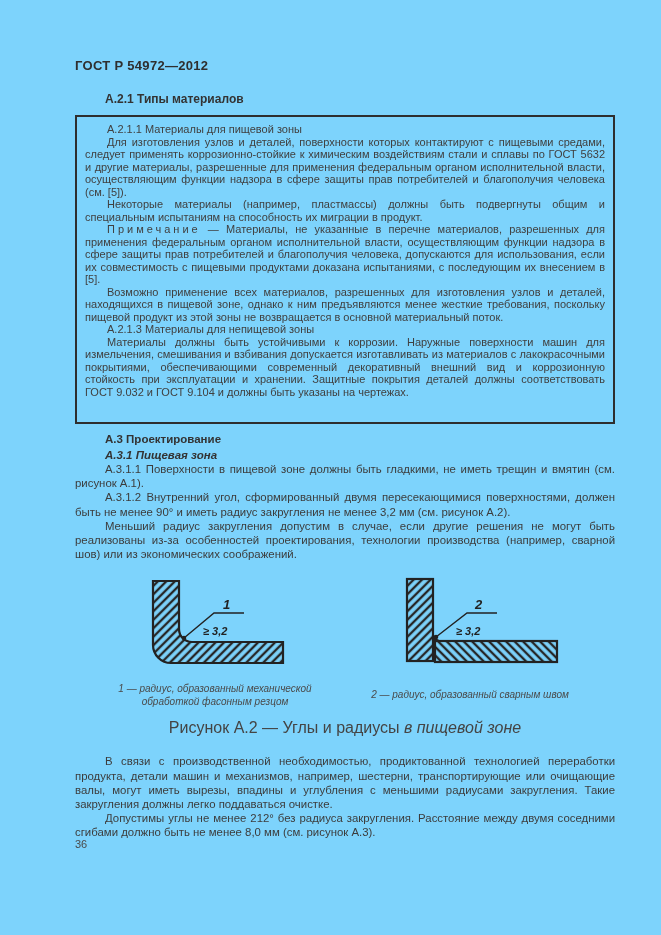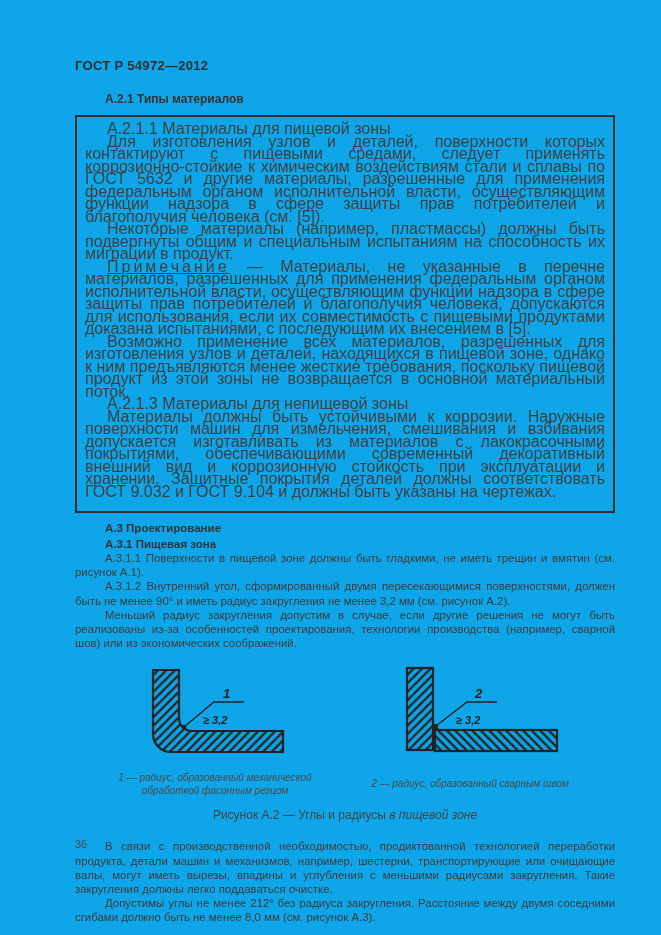--- a/index.html
+++ b/index.html
@@ -1,50 +1,50 @@
 <!DOCTYPE html>
 <html><head>
 <meta charset="utf-8">
 <style>
   * { margin:0; padding:0; box-sizing:border-box; }
   html,body { background:#e9e9e9; }
   .page {
-    width:661px; height:935px; background:#0ea5e9; position:relative;
+    width:661px; height:935px; background:#7dd3fc; position:relative;
     margin:0 auto; outline:1px solid #c9c9c9; overflow:hidden;
     font-family:"Liberation Sans", sans-serif; color:#3c3c3c;
   }
   .content { padding:58px 46px 0 75px; }
 
   .doc-header { font-size:13px; font-weight:bold; color:#2f2f2f; letter-spacing:0.3px; }
 
   .h-a21 { font-size:12px; font-weight:bold; color:#333; margin:19px 0 9px 30px; }
 
   .req-box {
-    border:2px solid #2e2e2e; padding:6px 8px 13px 8px;
-    font-size:16px; line-height:12.5px; text-align:justify; color:#404040;
+    border:2px solid #2e2e2e; padding:6px 8px 24px 8px;
+    font-size:11px; line-height:12.5px; text-align:justify; color:#404040;
   }
   .req-box p { text-indent:22px; margin:0; }
   .note-para { margin:6px 0; }
-  .note-label { letter-spacing:3px;text-decoration:underline; }
+  .note-label { letter-spacing:3px; }
 
   .body-p { font-size:11.4px; line-height:14.2px; text-align:justify; text-indent:30px; color:#3c3c3c; }
   .h-a3   { font-size:11.5px; font-weight:bold; color:#333; margin:9px 0 4px 30px; }
-  .h-a31  { font-size:11.5px; font-weight:bold; color:#333; margin:1px 0 1px 30px; }
+  .h-a31  { font-size:11.5px; font-weight:bold; color:#333; margin:1px 0 1px 30px;font-style:italic; }
 
   .figure-area { margin-top:16px; }
   .diagrams { display:flex; align-items:flex-start; }
   .diag-left  { margin-left:66px; }
   .diag-right { margin-left:104px; }
 
   .captions { display:flex; margin-top:6px; }
   .cap { font-size:10px; font-style:italic; line-height:12.5px; color:#4a4a4a; }
   .cap-1 { width:220px; margin-left:30px; text-align:center;font-style:italic; }
   .cap-2 { width:270px; margin-left:10px; text-align:center; padding-top:6px; }
 
-  .figcaption { text-align:center; font-size:12px; color:#444; margin-top:11px; }
+  .figcaption { text-align:center; font-size:16px; color:#444; margin-top:11px; }
   .figcaption .it { font-style:italic; }
 
   .after-fig { margin-top:17px; }
   .after-fig p + p { margin-top:0; }
 
   .page-number { position:absolute; left:75px; top:838px; font-size:11px; color:#4a4a4a; }
 
   svg text { font-family:"Liberation Sans", sans-serif; }
   .dim-text { font-size:11px; font-weight:bold; font-style:italic; fill:#222; }
   .ref-num  { font-size:13px; font-weight:bold; font-style:italic; fill:#222; }

